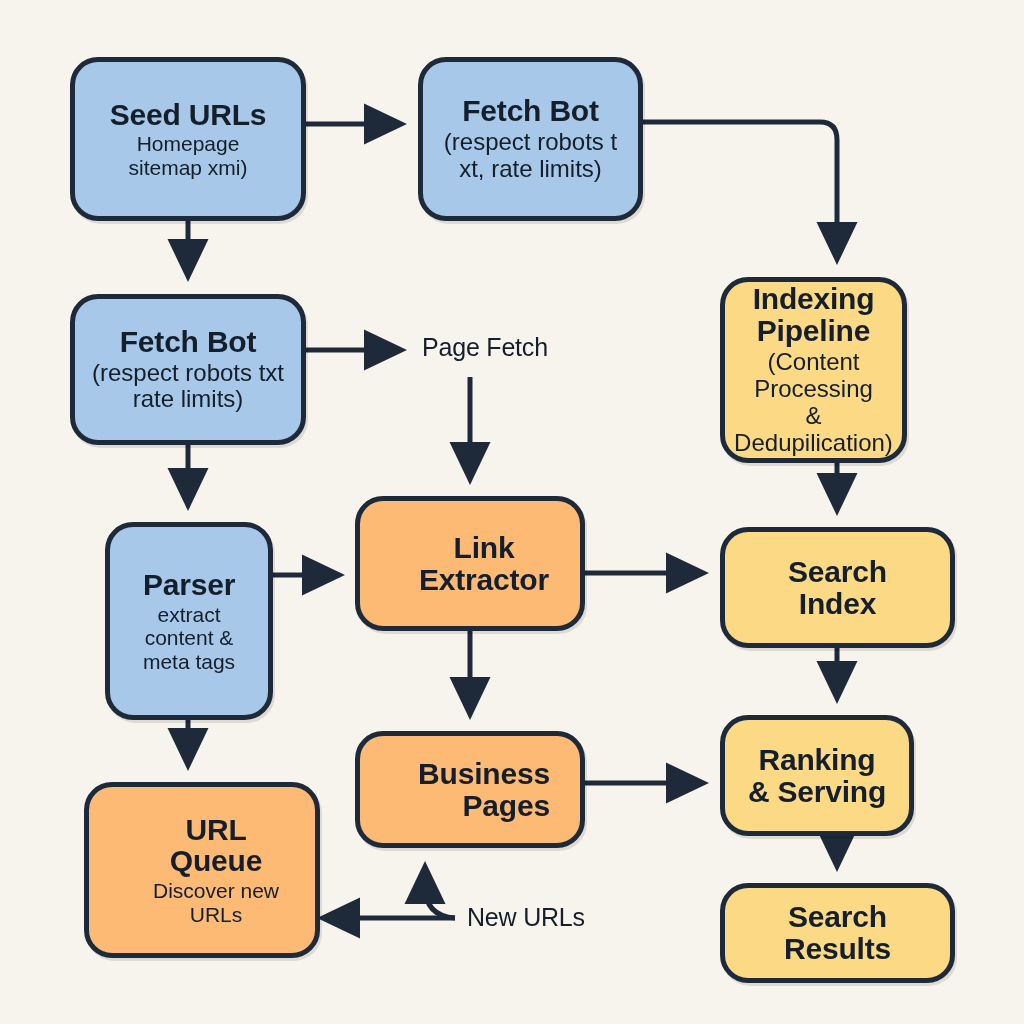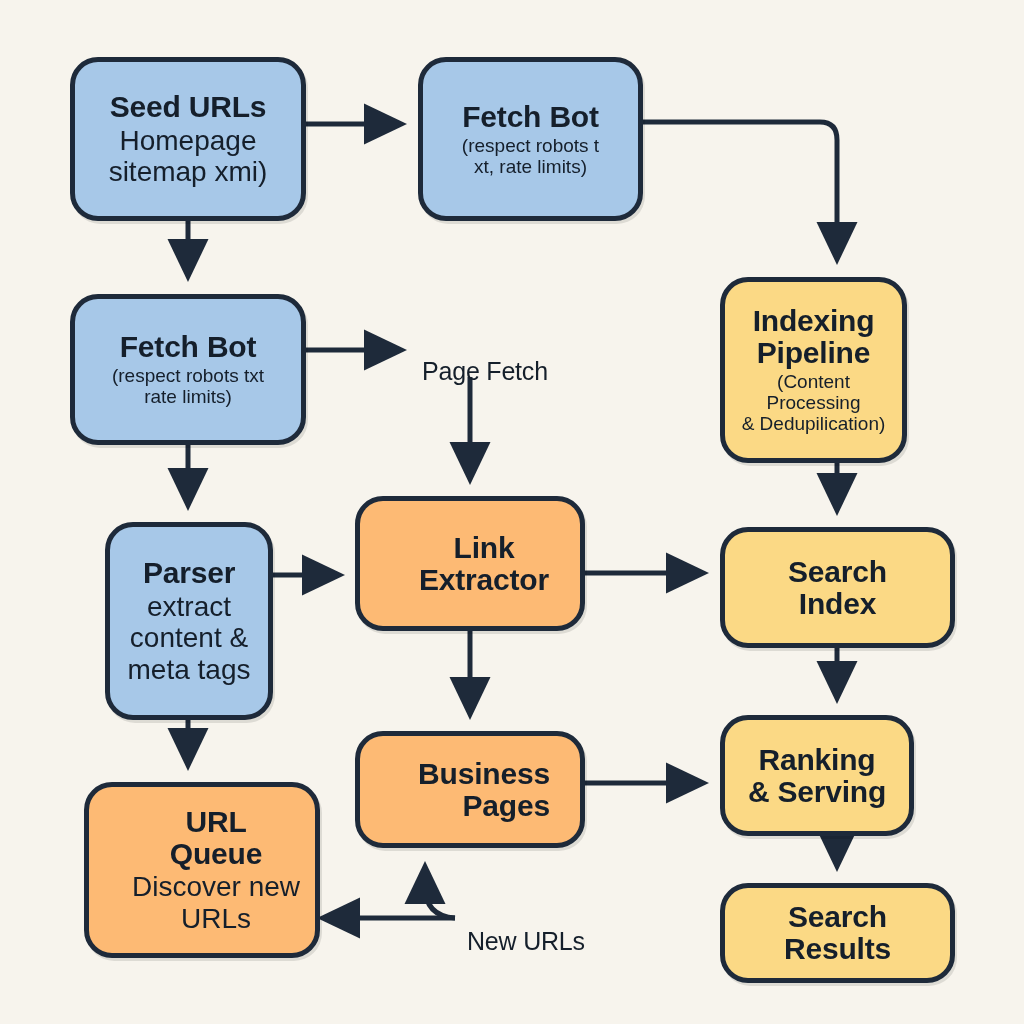--- a/index.html
+++ b/index.html
@@ -37,39 +37,38 @@
     box-shadow: 2px 3px 0 rgba(0,0,0,0.10);
   }
   .node .title {
     font-size: 30px;
     font-weight: 700;
     line-height: 1.06;
     letter-spacing: -0.2px;
     white-space: pre-line;
   }
   .node .sub {
-    font-size: 28px;
+    font-size: 21px;
     font-weight: 400;
     line-height: 1.12;
     margin-top: 2px;
     white-space: pre-line;
   }
   .node.blue   { background: #A7C8E8; }
   .node.green  { background: #fdba74; padding-left: 36px; }
   .node.yellow { background: #FBD985; }
-  .node.tiny-sub .sub { font-size: 19px; }
+  .node.tiny-sub .sub { font-size: 24px; }
 
   .edge-label {
     position: absolute;
     font-size: 25px;
     font-weight: 400;
     color: #151F2B;
     white-space: nowrap;
     letter-spacing: -0.2px;
-    margin-top: 24px;
   }
 </style>
 </head>
 <body>
 
 <div id="canvas">
 
   <svg id="edges" viewBox="0 0 1024 1024" xmlns="http://www.w3.org/2000/svg">
     <defs>
       <marker id="ah" markerWidth="9" markerHeight="9" refX="7.2" refY="4.5" orient="auto" markerUnits="strokeWidth">

